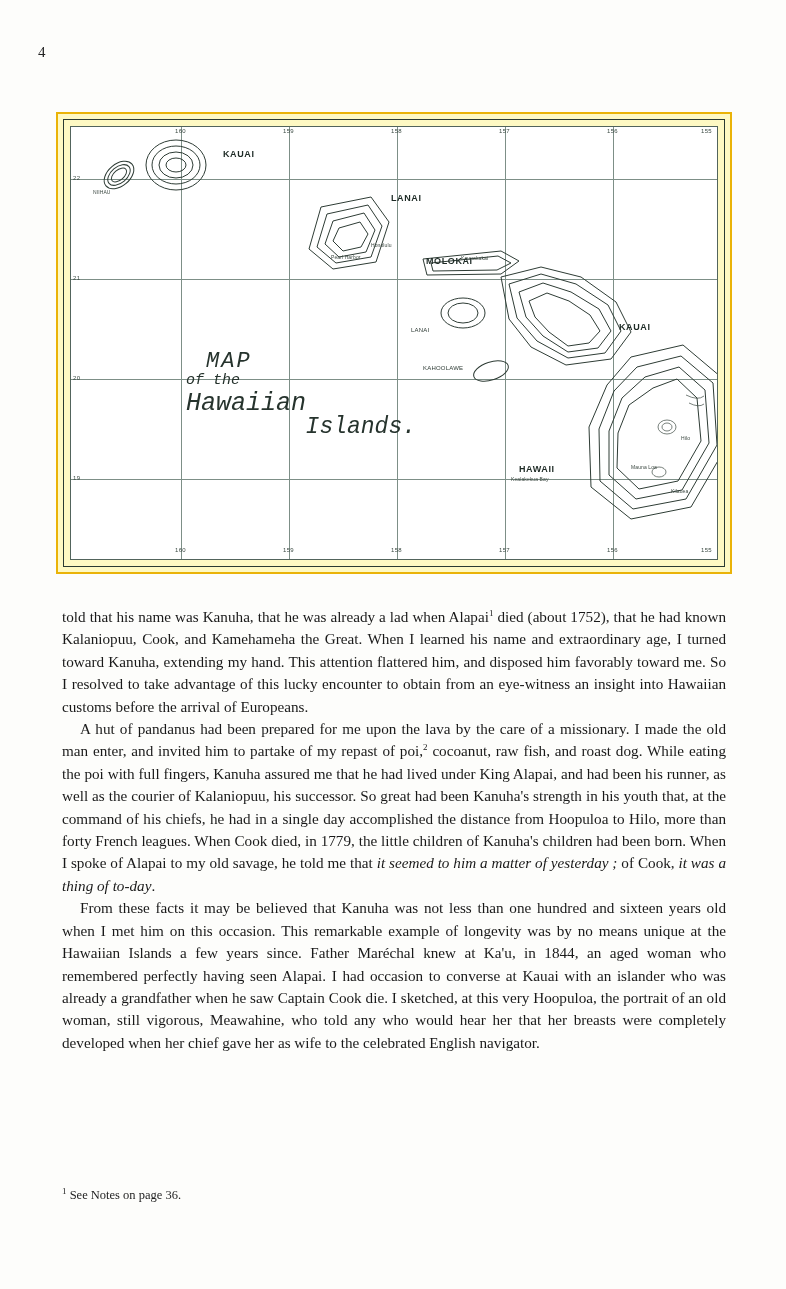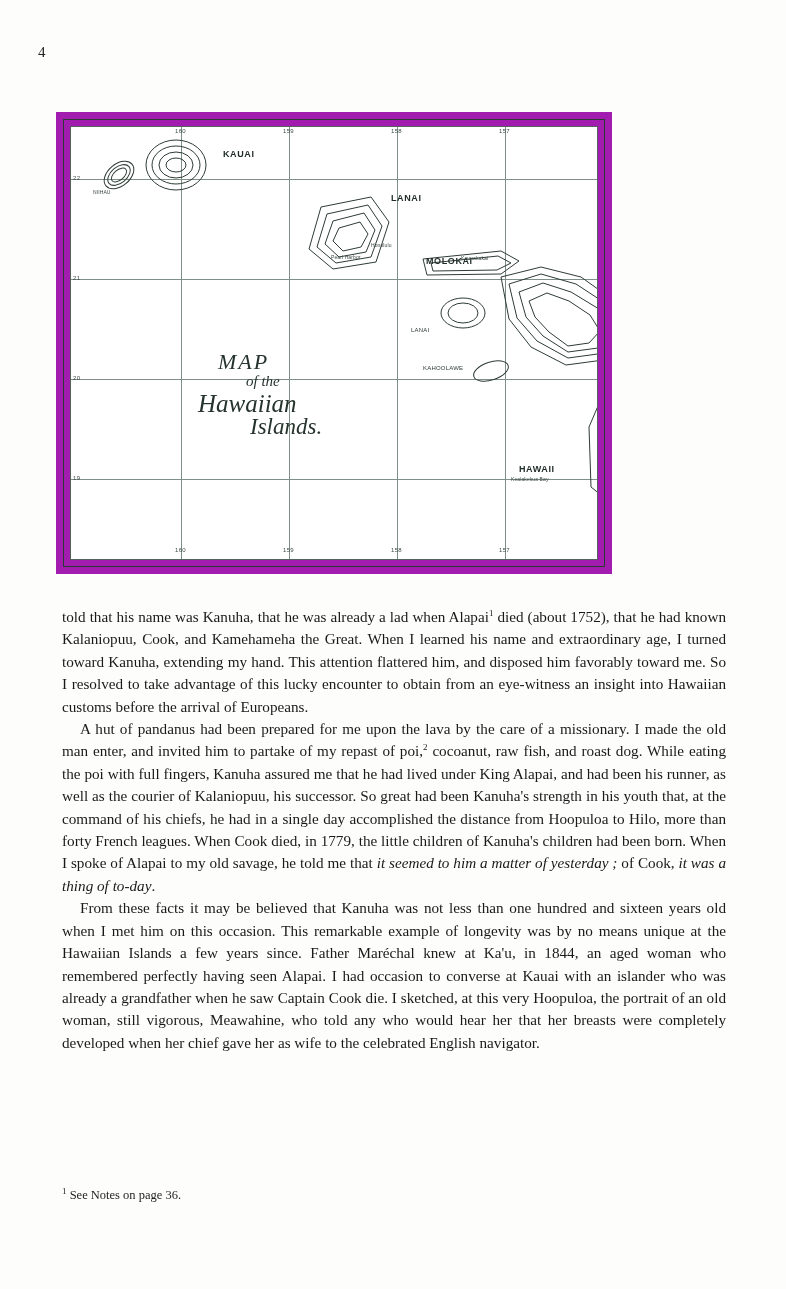--- a/index.html
+++ b/index.html
@@ -31,24 +31,24 @@
     font-size: 15px;
     font-family: "Liberation Serif", serif;
     color: #222;
   }
 
   
   .figure {
     position: absolute;
     left: 56px;
     top: 112px;
-    width: 556px;
+    width: 676px;
     height: 462px;
-    background: #a21caf;
-    border: 2px solid #a21caf;
+    background: #fef9c3;
+    border: 2px solid #eab308;
     box-sizing: border-box;
   }
   .figure .inner-border {
     position: absolute;
     left: 5px; top: 5px; right: 5px; bottom: 5px;
     border: 1px solid #2a3a33;
   }
   .figure .map-face {
     position: absolute;
     left: 12px; top: 12px; right: 12px; bottom: 12px;
@@ -88,48 +88,48 @@
   }
   .island-label.tiny {
     font-size: 5px;
     font-weight: normal;
     letter-spacing: 0.1px;
     color: #39463f;
   }
 
   .map-title {
     position: absolute;
-    left: 127px;
+    left: 115px;
     top: 222px;
     width: 230px;
     color: #26332d;
-    font-family: Liberation Serif, serif;
+    font-family: Liberation Mono, monospace;
   }
   .map-title .l1 {
     font-size: 22px;
     letter-spacing: 2px;
     font-style: italic;
     margin-left: 20px;
   }
   .map-title .l2 {
     font-size: 15px;
     font-style: italic;
-    margin-left: 48px;
     margin-top: -2px;
   }
   .map-title .l3 {
     font-size: 25px;
     font-style: italic;
     margin-top: 0px;
   }
   .map-title .l4 {
     font-size: 23px;
     font-style: italic;
     margin-left: 52px;
     margin-top: -4px;
+    text-align: right;
   }
 
   .map-svg { position: absolute; left: 0; top: 0; }
 
   
   .body-text {
     position: absolute;
     left: 62px;
     top: 606px;
     width: 664px;

